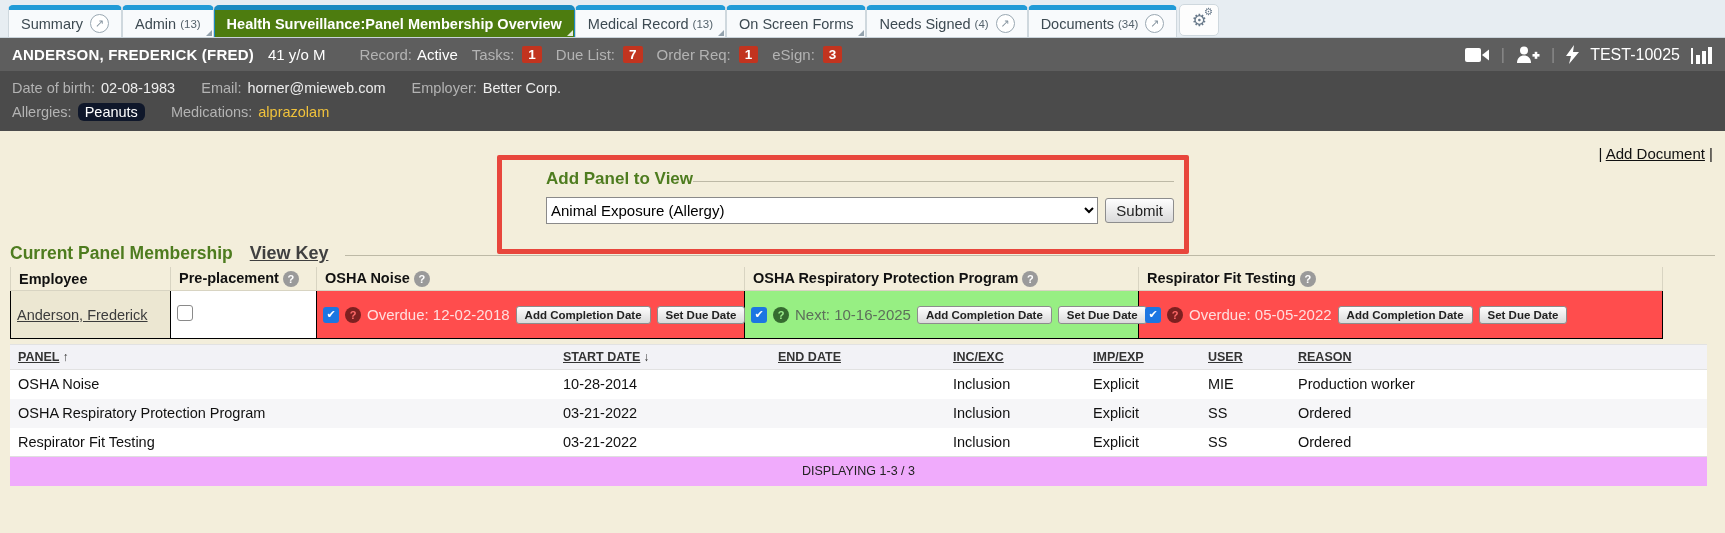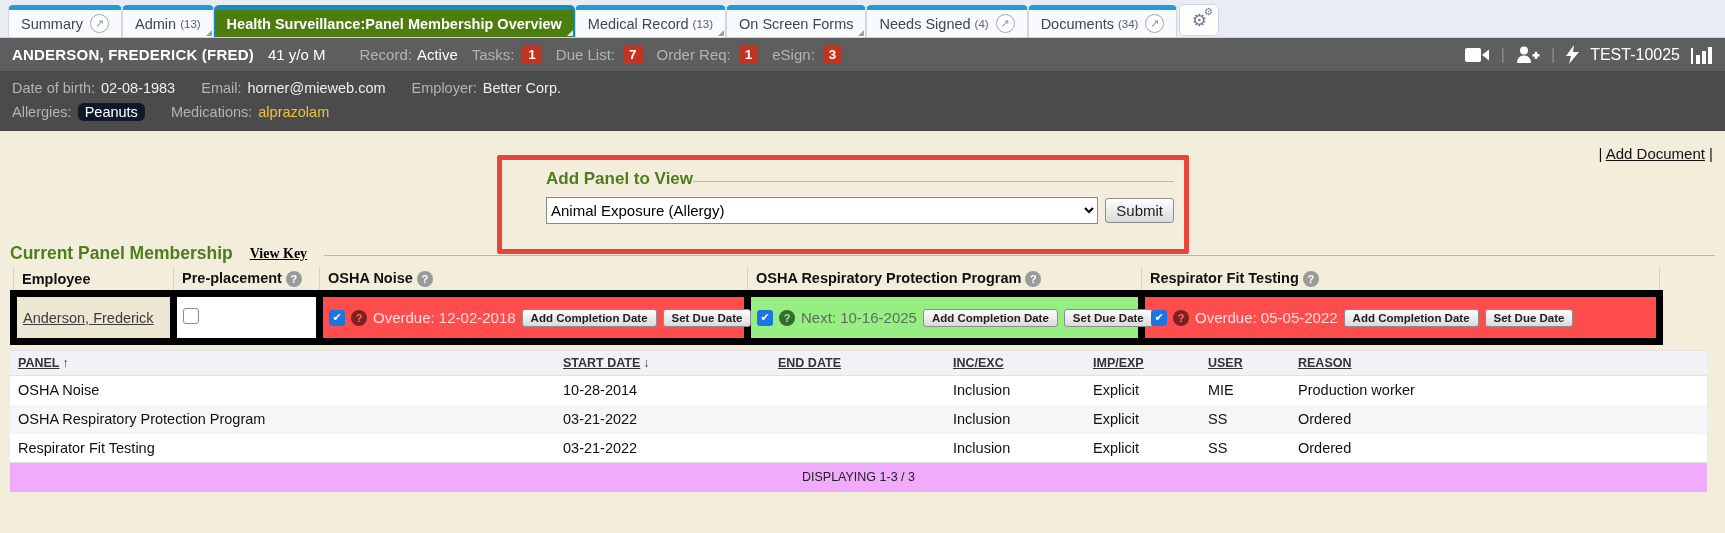--- a/index.html
+++ b/index.html
@@ -50,26 +50,26 @@
   .panel-form { margin-top:8px; display:flex; gap:7px; align-items:center; }
   .panel-form select { width:560px; height:27px; font-size:15px; font-family:inherit; border:1px solid #8a8a8a; background:#fff; }
   .btn { background:linear-gradient(#fefefe,#dadada); border:1px solid #8d8d8d; border-radius:3px;
          font-family:inherit; color:#222; cursor:pointer; }
   .btn.submit { font-size:15px; padding:3px 10px; }
 
   .section { margin:0 10px; }
   .sec-head { display:flex; align-items:center; gap:17px; }
   .sec-title { color:#4e7c1f; font-weight:bold; font-size:17.5px; white-space:nowrap; }
   .sec-title.big { font-size:21px; }
-  .green-link { color:#000000; font-weight:bold; font-size:14px; text-decoration:underline; cursor:pointer; white-space:nowrap;font-family:Liberation Serif, serif; }
+  .green-link { color:#404040; font-weight:bold; font-size:18px; text-decoration:underline; cursor:pointer; white-space:nowrap; }
 
   
   .mem-table { border-collapse:collapse; table-layout:fixed; width:calc(100% - 52px); margin-top:3px; font-size:14.5px; }
   .mem-table th { text-align:left; font-size:14.5px; padding:3px 8px; color:#111; border:1px solid #d8d4c2; border-top:none; white-space:nowrap; }
-  .mem-table td { border:7px solid #000000; padding:3px 6px; height:48px; white-space:nowrap; }
+  .mem-table td { border:1px solid #000000; padding:3px 6px; height:48px; white-space:nowrap; }
   .emp-cell { background:#ece7d2; }
   .emp-cell a { color:#3c3c3c; text-decoration:underline; cursor:pointer; }
   .pre-cell { background:#fff; }
   td.overdue { background:#ff4d4d; }
   td.ok { background:#97ef83; }
   .cellflex { display:flex; align-items:center; gap:6px; }
   .cb { width:16px; height:16px; border-radius:3px; display:inline-flex; align-items:center; justify-content:center; cursor:pointer; flex:none; }
   .cb.unchecked { background:#fff; border:1px solid #8a8a8a; }
   .cb.checked { background:#1c76e2; color:#fff; font-size:11px; }
   .help { width:16px; height:16px; border-radius:50%; display:inline-flex; align-items:center; justify-content:center;

